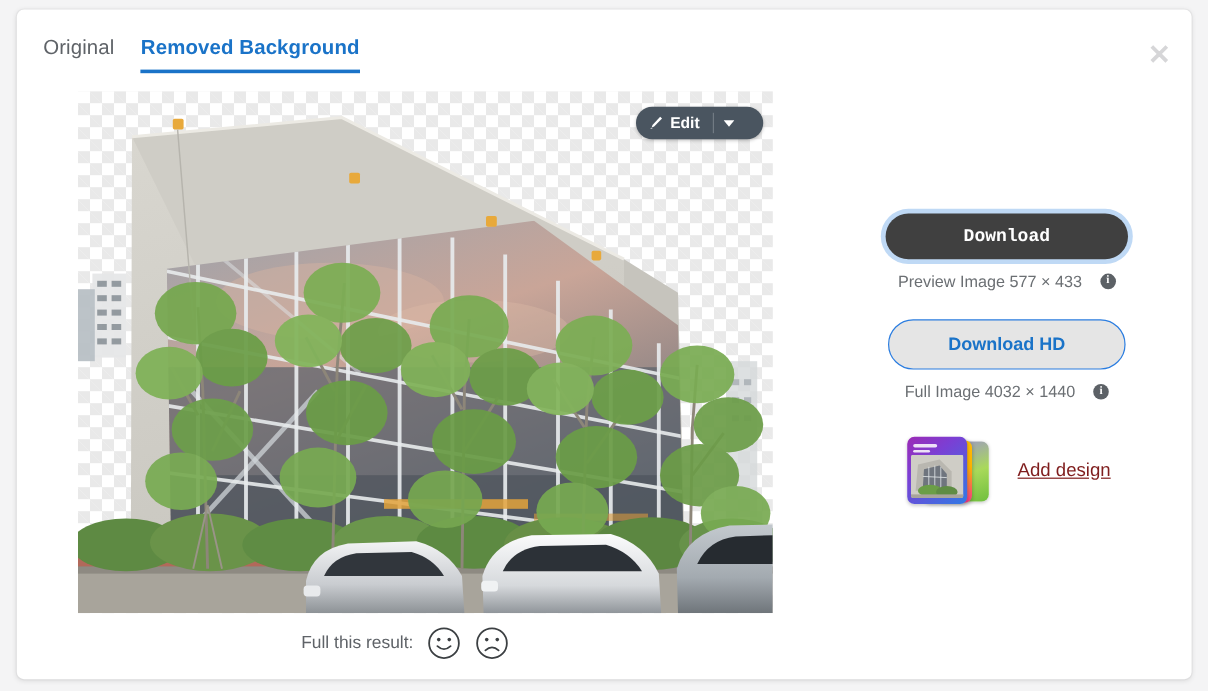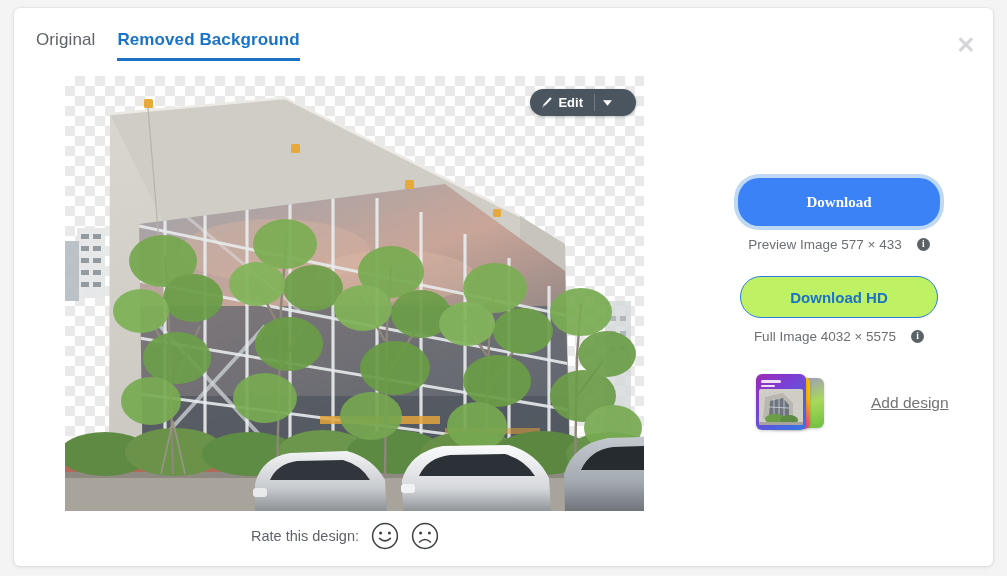--- a/index.html
+++ b/index.html
@@ -146,33 +146,33 @@
     left: 705px;
     top: 170px;
     width: 240px;
     display: flex;
     flex-direction: column;
     align-items: center;
   }
 
   .dl-btn {
     width: 202px;
-    height: 48px;
+    height: 38px;
     border-radius: 21px;
-    background: #3b82f6;
+    background: #404040;
     color: #fff;
     font-size: 15px;
     font-weight: bold;
     display: flex;
     align-items: center;
     justify-content: center;
     cursor: pointer;
     border: none;
     box-shadow: 0 0 0 4px #bfd9f5;
-    font-family: Liberation Serif, serif;
+    font-family: Liberation Mono, monospace;
   }
 
   .caption {
     margin-top: 11px;
     font-size: 13.5px;
     color: #6b6f73;
     display: flex;
     align-items: center;
     gap: 15px;
     white-space: nowrap;
@@ -192,21 +192,21 @@
     cursor: pointer;
     font-family: "Liberation Serif", serif;
     line-height: 1;
   }
 
   .dl-hd-btn {
     margin-top: 24px;
     width: 198px;
     height: 42px;
     border-radius: 21px;
-    background: #bef264;
+    background: #e5e5e5;
     border: 1.4px solid #2b7de0;
     color: #1a73c8;
     font-size: 15px;
     font-weight: bold;
     display: flex;
     align-items: center;
     justify-content: center;
     cursor: pointer;
     font-family: "Liberation Sans", sans-serif;
   }
@@ -242,25 +242,24 @@
     left: 0; top: 0; width: 50px; height: 56px;
     background: linear-gradient(140deg,#9c2bb5 0%,#7b3fd4 35%,#2f7ae5 100%);
     overflow: hidden;
   }
   .tc-lines { position: absolute; left: 5px; top: 6px; }
   .tc-line { height: 2.5px; background: rgba(255,255,255,0.85); border-radius: 2px; margin-bottom: 2px; }
   .tc-photo { position: absolute; left: 3px; top: 15px; width: 44px; height: 36px; border-radius: 2px; overflow: hidden; }
 
   .add-design-link {
     font-size: 15.5px;
-    color: #737373;
+    color: #7f1d1d;
     text-decoration: underline;
     cursor: pointer;
     white-space: nowrap;
-    margin-left: 23px;
   }
 </style>
 </head>
 <body>
 
 <div id="app">
   <div class="card">
 
     <div class="close-btn">✕</div>
 
@@ -482,21 +481,21 @@
         <span class="edit-sep"></span>
         <span class="edit-caret">
           <svg width="9" height="6" viewBox="0 0 10 6">
             <path d="M0 0 L5 6 L10 0 Z" fill="#ffffff"></path>
           </svg>
         </span>
       </div>
     </div>
 
     <div class="rate-row">
-      <span class="rate-label">Rate this design:</span>
+      <span class="rate-label">Full this result:</span>
       <span class="face">
         <svg width="28" height="28" viewBox="0 0 28 28">
           <circle cx="14" cy="14" r="12.4" fill="none" stroke="#3c4043" stroke-width="1.5"></circle>
           <circle cx="9.6" cy="11" r="1.5" fill="#3c4043"></circle>
           <circle cx="18.4" cy="11" r="1.5" fill="#3c4043"></circle>
           <path d="M8.5 16.4 Q14 21.4 19.5 16.4" fill="none" stroke="#3c4043" stroke-width="1.5" stroke-linecap="round"></path>
         </svg>
       </span>
       <span class="face">
         <svg width="28" height="28" viewBox="0 0 28 28">
@@ -513,21 +512,21 @@
       <button class="dl-btn">Download</button>
 
       <div class="caption">
         <span>Preview Image 577 × 433</span>
         <span class="info-icon">i</span>
       </div>
 
       <button class="dl-hd-btn">Download HD</button>
 
       <div class="caption">
-        <span>Full Image 4032 × 5575</span>
+        <span>Full Image 4032 × 1440</span>
         <span class="info-icon">i</span>
       </div>
 
       <div class="add-design-row">
         <div class="thumb-stack">
           <div class="thumb-card tc-back"></div>
           <div class="thumb-card tc-mid"></div>
           <div class="thumb-card tc-front">
             <div class="tc-lines">
               <div class="tc-line" style="width:20px"></div>

